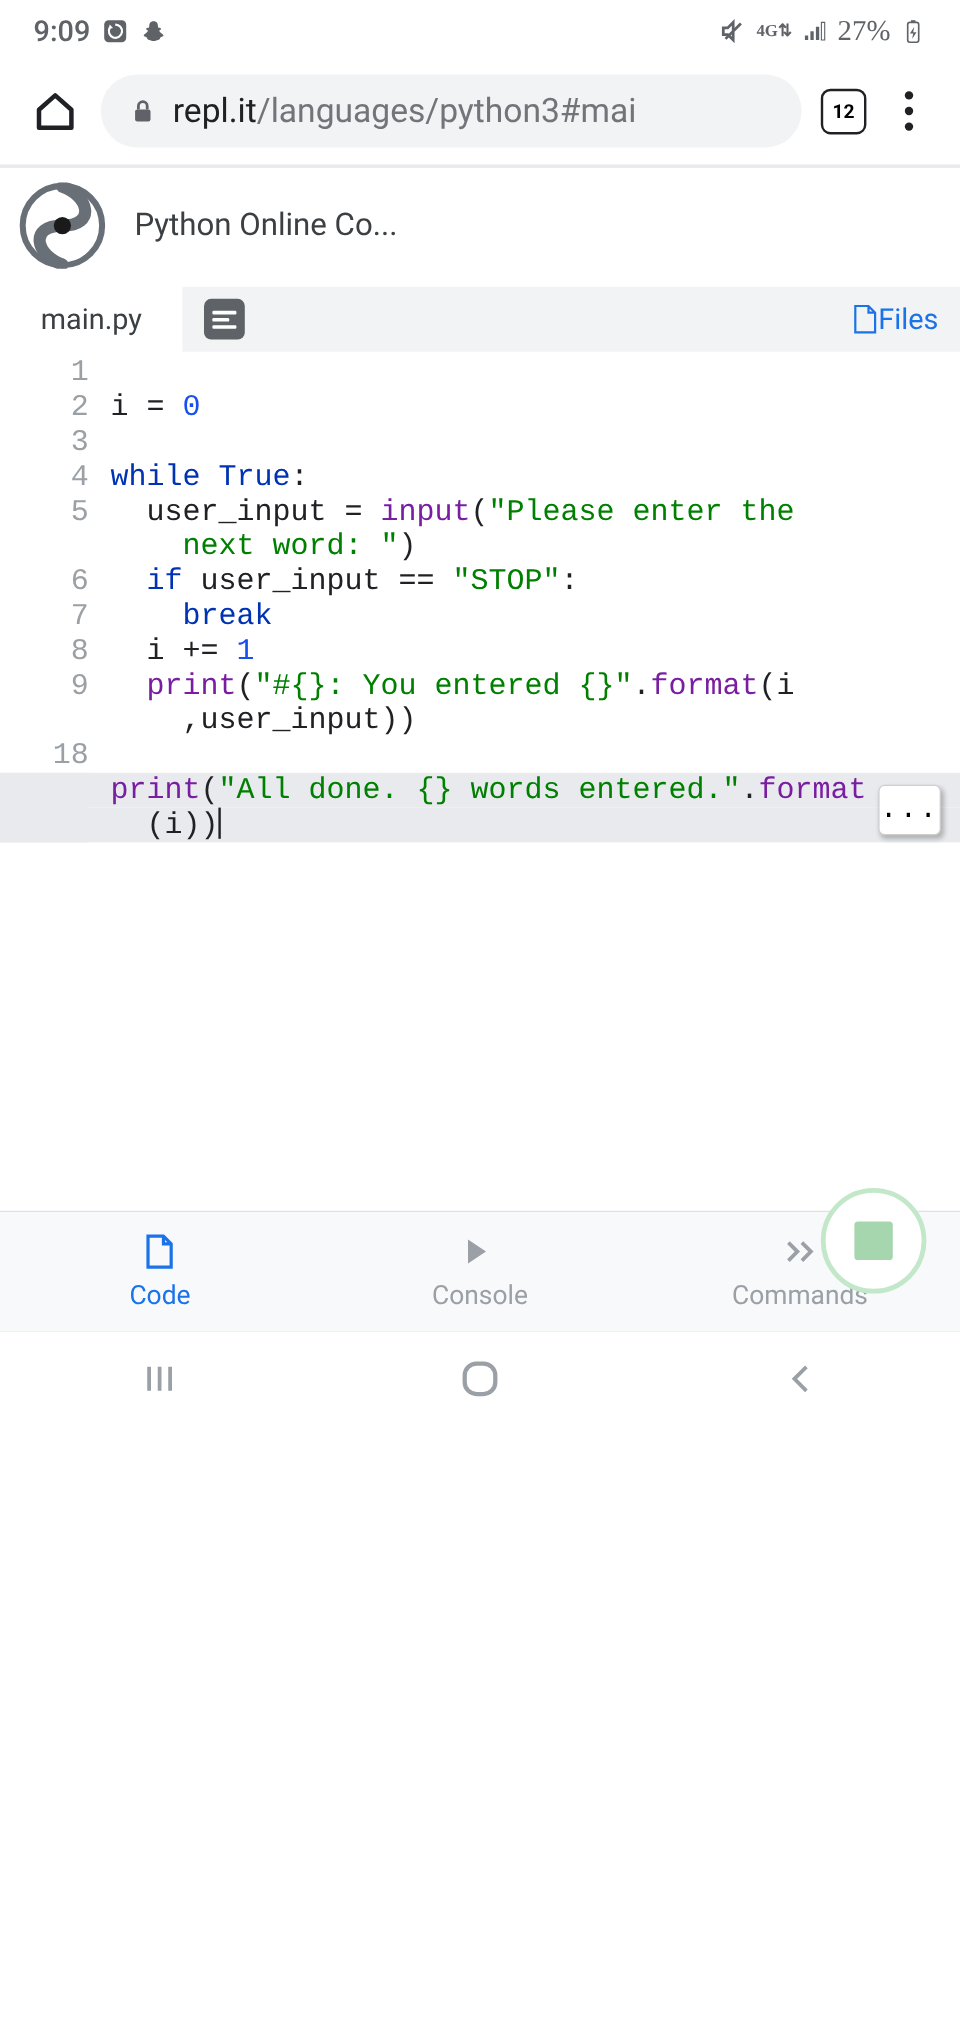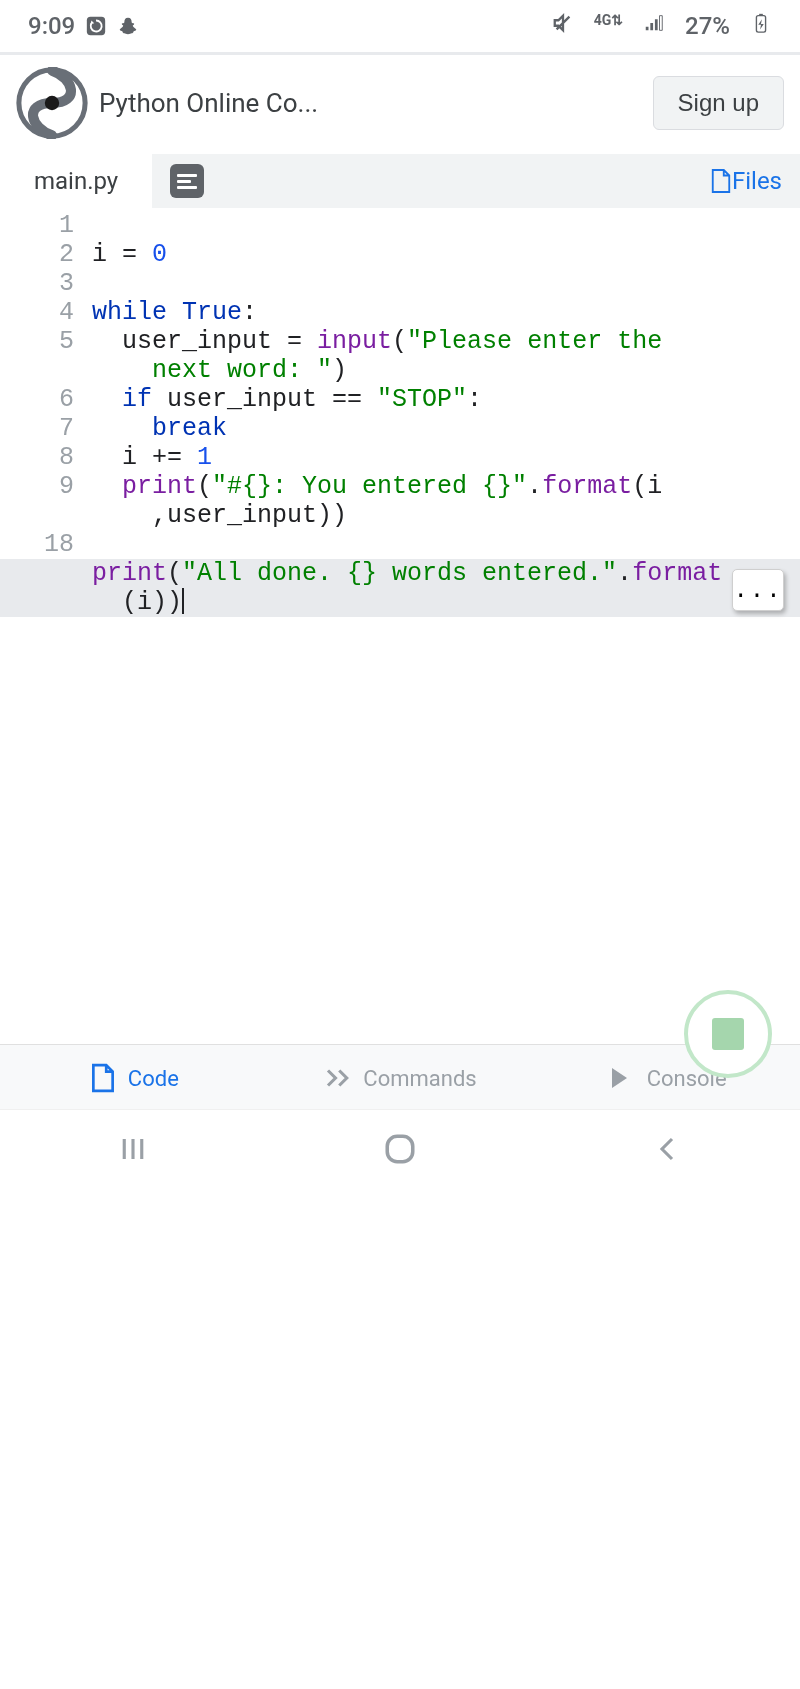--- a/index.html
+++ b/index.html
@@ -1,40 +1,40 @@
 <!DOCTYPE html>
 <html><head>
   <meta charset="utf-8">
   <style>
     * { margin: 0; padding: 0; box-sizing: border-box; }
     body { font-family: -apple-system, BlinkMacSystemFont, 'Segoe UI', Roboto, sans-serif; background: #fff; width: 800px; }
     
     
     .status-bar { display: flex; justify-content: space-between; align-items: center; padding: 12px 28px; color: #5f6368; font-size: 24px; font-weight: 500; }
     .status-left { display: flex; align-items: center; gap: 10px; }
-    .status-right { display: flex; align-items: flex-start; gap: 20px; }
+    .status-right { display: flex; align-items: center; gap: 8px; font-family: Liberation Serif, serif; }
     .status-icon { width: 22px; height: 22px; }
     
     
     .browser-bar { display: flex; align-items: center; padding: 10px 24px 14px; gap: 16px; }
     .home-btn { width: 44px; height: 44px; display: flex; align-items: center; justify-content: center; }
     .url-pill { flex: 1; background: #f1f3f4; border-radius: 32px; padding: 14px 24px; display: flex; align-items: center; gap: 14px; overflow: hidden; }
     .lock-icon { width: 22px; height: 22px; flex-shrink: 0; }
     .url-text { font-size: 28px; color: #202124; white-space: nowrap; overflow: hidden; }
     .url-domain { color: #202124; }
     .url-path { color: #717579; }
     .tabs-badge { width: 38px; height: 38px; border: 2.5px solid #202124; border-radius: 8px; display: flex; align-items: center; justify-content: center; font-size: 16px; font-weight: 700; }
     .menu-dots { width: 38px; display: flex; flex-direction: column; gap: 6px; align-items: center; justify-content: center; }
     .menu-dots span { width: 7px; height: 7px; background: #202124; border-radius: 50%; }
     
     .divider { height: 3px; background: #e8eaed; }
     
     
     .repl-header { display: flex; align-items: center; justify-content: space-between; padding: 12px 16px; }
-    .repl-left { display: flex; align-items: center; gap: 11px; }
+    .repl-left { display: flex; align-items: center; gap: 24px; }
     .repl-logo { width: 72px; height: 72px; }
     .repl-title { font-size: 26px; color: #3c4043; }
     .signup-btn { background: #f1f3f4; border: 1px solid #dadce0; border-radius: 6px; padding: 12px 24px; font-size: 24px; color: #3c4043; }
     
     
     .file-tabs { display: flex; align-items: center; }
     .file-tab { padding: 16px 34px; font-size: 24px; color: #3c4043; }
     .file-toolbar { flex: 1; background: #f1f3f4; display: flex; align-items: center; justify-content: space-between; padding: 10px 18px; }
     .format-btn { width: 34px; height: 34px; background: #5f6368; border-radius: 6px; display: flex; flex-direction: column; justify-content: center; padding: 6px 7px; gap: 3px; }
     .format-btn span { height: 3px; background: #fff; border-radius: 1px; }
@@ -64,21 +64,21 @@
     
     .cursor { display: inline-block; width: 2px; height: 26px; background: #202124; vertical-align: middle; margin-bottom: 3px; }
     
     
     .stop-btn { position: absolute; right: 28px; bottom: 116px; width: 88px; height: 88px; border-radius: 50%; border: 4px solid #c2e7c9; background: #fff; display: flex; align-items: center; justify-content: center; }
     .stop-square { width: 32px; height: 32px; background: #a5d6ad; border-radius: 3px; }
     
     
     .bottom-section { position: relative; }
     .bottom-tabs { display: flex; border-top: 1px solid #e0e0e0; background: #f8f9fa; }
-    .bottom-tab { flex: 1; display: flex; flex-direction: row; align-items: center; justify-content: center; padding: 18px 0 16px; gap: 10px; font-size: 22px; color: #9aa0a6; }
+    .bottom-tab { flex: 1; display: flex; flex-direction: column; align-items: center; justify-content: center; padding: 18px 0 16px; gap: 10px; font-size: 22px; color: #9aa0a6; }
     .bottom-tab.active { color: #1a73e8; }
     .tab-icon { width: 30px; height: 30px; }
     
     
     .sys-nav { display: flex; justify-content: space-around; align-items: center; padding: 22px 0 28px; border-top: 1px solid #f0f0f0; }
     .sys-btn { width: 120px; display: flex; justify-content: center; }
     .main-area { display: flex; flex-direction: column; height: 1194px; }
     .editor-wrap { flex: 1; position: relative; }
   </style>
 </head>
@@ -109,33 +109,54 @@
         </svg>
       <span>27%</span>
       <svg class="status-icon" viewBox="0 0 24 24">
           <rect x="7" y="4" width="10" height="18" rx="2" fill="none" stroke="#5f6368" stroke-width="1.5"></rect>
           <rect x="10" y="2" width="4" height="2" fill="#5f6368"></rect>
           <path d="M13 8l-4 6h3l-1 5 4-6h-3z" fill="#5f6368"></path>
         </svg>
     </div>
   </div>
 
+  <div class="browser-bar">
+    <div class="home-btn">
+      <svg width="36" height="36" viewBox="0 0 24 24">
+          <path d="M3 11 L12 3 L21 11 V21 H3 Z" fill="none" stroke="#202124" stroke-width="2.5" stroke-linejoin="round"></path>
+        </svg>
+    </div>
+    <div class="url-pill">
+      <svg class="lock-icon" viewBox="0 0 24 24">
+          <rect x="5" y="10" width="14" height="11" rx="2" fill="#5f6368"></rect>
+          <path d="M8 10 V7 a4 4 0 0 1 8 0 V10" fill="none" stroke="#5f6368" stroke-width="2.5"></path>
+        </svg>
+      <span class="url-text"><span class="url-domain">repl.it</span><span class="url-path">/languages/python3#mai</span></span>
+    </div>
+    <div class="tabs-badge">
+        <span>12</span>
+      </div>
+    <div class="menu-dots">
+        <span></span>
+        <span></span>
+        <span></span>
+      </div>
+  </div>
 
   <div class="divider"></div>
 
   <div class="repl-header">
     <div class="repl-left">
       <svg class="repl-logo" viewBox="0 0 100 100">
         <circle cx="50" cy="50" r="46" fill="none" stroke="#696f77" stroke-width="7"></circle>
         <path d="M50 5 C 80 15, 90 50, 50 50 C 10 50, 20 85, 50 95" fill="none" stroke="#696f77" stroke-width="14" stroke-linecap="round"></path>
         <circle cx="50" cy="50" r="10" fill="#1a1a1a"></circle>
       </svg>
       <span class="repl-title">Python Online Co...</span>
     </div>
-    <button class="signup-btn">Sign up</button>
   </div>
 
   <div class="file-tabs">
     <div class="file-tab">main.py</div>
     <div class="file-toolbar">
       <div class="format-btn">
           <span></span>
           <span></span>
           <span></span>
         </div>
@@ -192,29 +213,29 @@
     </div>
     <div class="bottom-tabs">
       <div class="bottom-tab active">
         <svg class="tab-icon" viewBox="0 0 24 28">
             <path d="M3 2 H15 L21 8 V26 H3 Z M15 2 V8 H21" fill="none" stroke="#1a73e8" stroke-width="2.5"></path>
           </svg>
         <span>Code</span>
       </div>
       <div class="bottom-tab">
         <svg class="tab-icon" viewBox="0 0 24 24">
-            <path d="M4 6 L10 12 L4 18 M13 6 L19 12 L13 18" fill="none" stroke="#9aa0a6" stroke-width="2.5"></path>
-          </svg>
-        <span>Commands</span>
+            <path d="M4 4 L16 12 L4 20 Z M19 4 V20" fill="#9aa0a6"></path>
+          </svg>
+        <span>Console</span>
       </div>
       <div class="bottom-tab">
         <svg class="tab-icon" viewBox="0 0 24 24">
-            <path d="M4 4 L16 12 L4 20 Z M19 4 V20" fill="#9aa0a6"></path>
-          </svg>
-        <span>Console</span>
+            <path d="M4 6 L10 12 L4 18 M13 6 L19 12 L13 18" fill="none" stroke="#9aa0a6" stroke-width="2.5"></path>
+          </svg>
+        <span>Commands</span>
       </div>
     </div>
 
     <div class="sys-nav">
       <div class="sys-btn">
         <svg width="30" height="30" viewBox="0 0 24 24">
             <path d="M5 4 V20 M12 4 V20 M19 4 V20" stroke="#9aa0a6" stroke-width="2.5"></path>
           </svg>
       </div>
       <div class="sys-btn">

